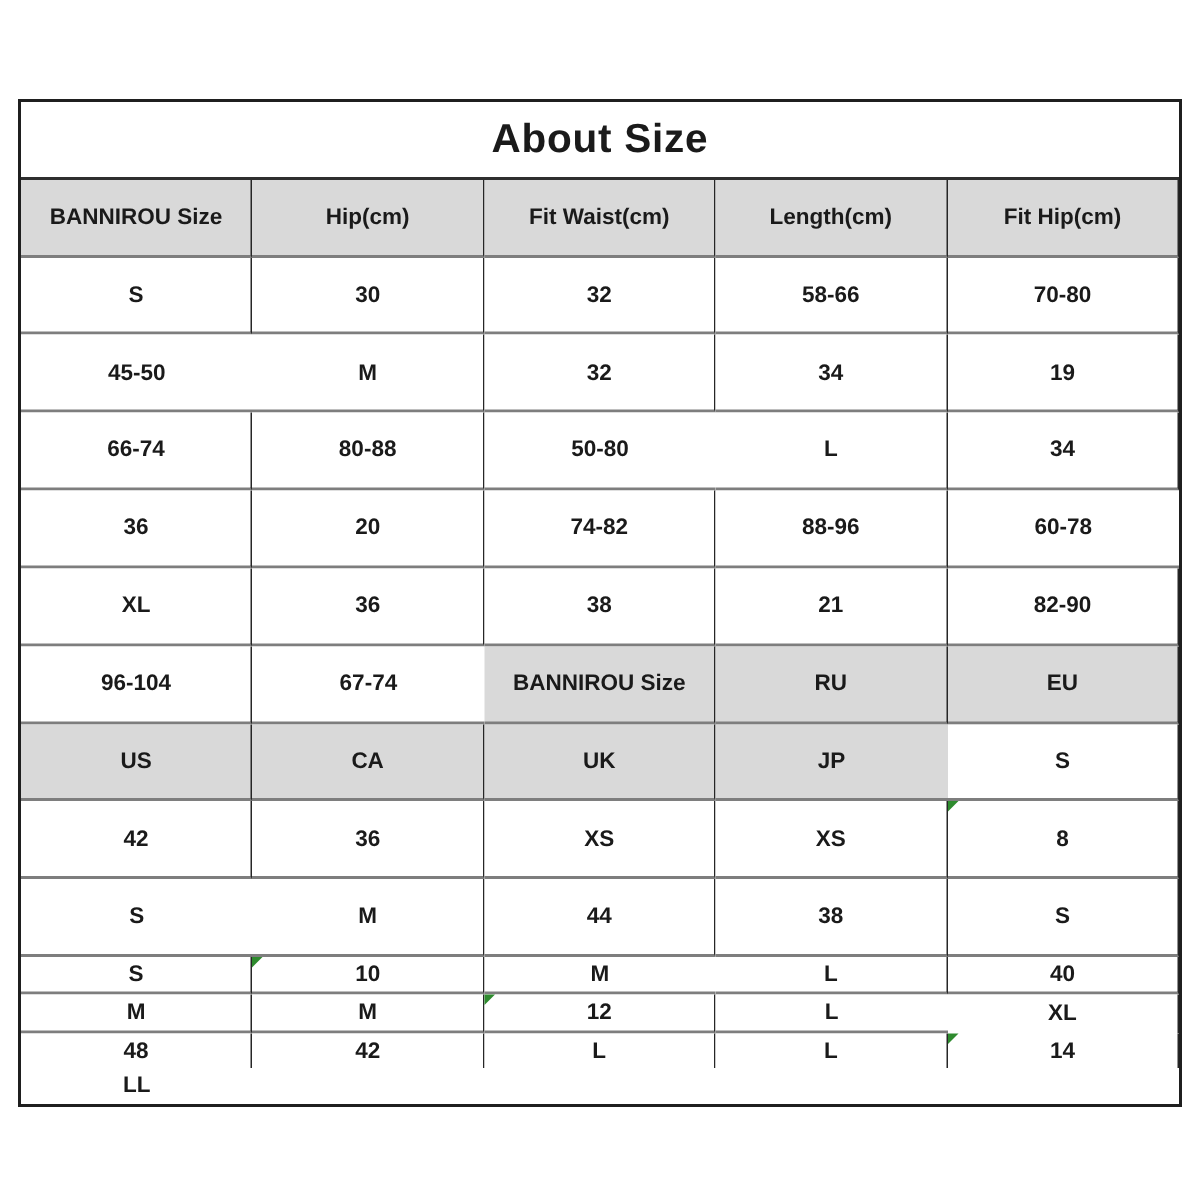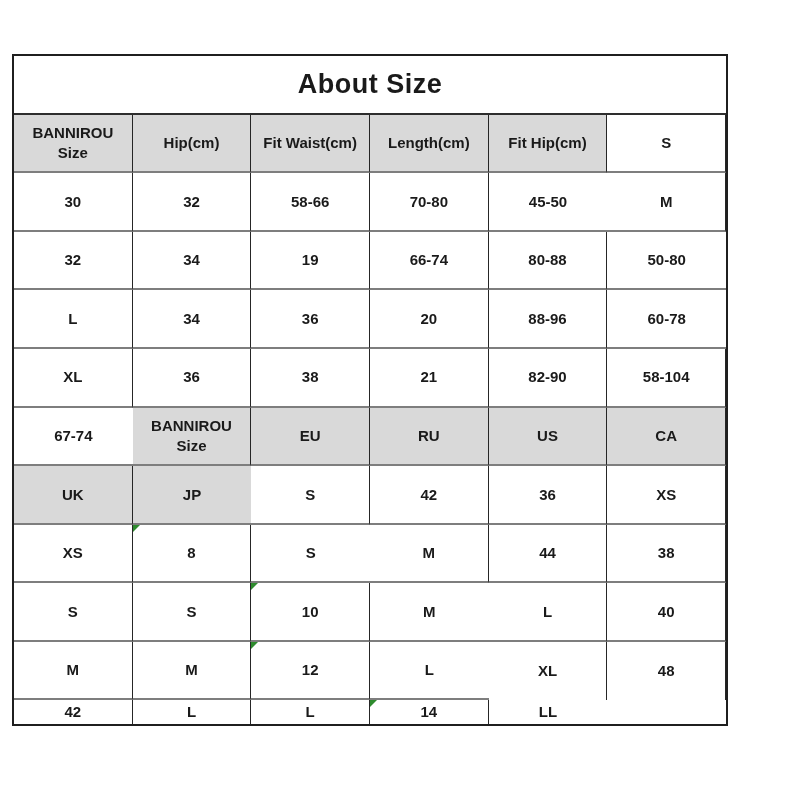--- a/index.html
+++ b/index.html
@@ -2,24 +2,24 @@
 <html><head>
 <meta charset="utf-8">
 <style>
   html,body{margin:0;padding:0;}
   body{
     width:800px;height:800px;background:#ffffff;
     font-family:"Liberation Sans","DejaVu Sans",sans-serif;
     color:#1a1a1a;position:relative;overflow:hidden;
   }
   .size-table{
-    position:absolute;left:12px;top:54px;width:716px;height:672px;
+    position:absolute;left:12px;top:66px;width:776px;height:672px;
     box-sizing:border-box;border:2px solid #1f1f1f;background:#ffffff;
     display:grid;
-    grid-template-columns:repeat(6,1fr);
+    grid-template-columns:repeat(5,1fr);
     grid-template-rows:repeat(11,1fr);
   }
   .c{
     position:relative;box-sizing:border-box;
     display:flex;align-items:center;justify-content:center;
     text-align:center;
     font-size:15px;font-weight:700;line-height:1.3;
     padding:2px 3px;
     border-right:1px solid #262626;
     border-bottom:2px solid #7e7e7e;
@@ -67,34 +67,35 @@
   <div class="c">34</div>
   <div class="c">19</div>
   <div class="c">66-74</div>
   <div class="c">80-88</div>
   <div class="c lc">50-80</div>
 
   <div class="c">L</div>
   <div class="c">34</div>
   <div class="c">36</div>
   <div class="c">20</div>
+  <div class="c">74-82</div>
   <div class="c">88-96</div>
   <div class="c lc">60-78</div>
 
   <div class="c">XL</div>
   <div class="c">36</div>
   <div class="c">38</div>
   <div class="c">21</div>
   <div class="c">82-90</div>
-  <div class="c">58-104</div>
+  <div class="c">96-104</div>
   <div class="c lc">67-74</div>
 
   <div class="c h">BANNIROU Size</div>
+  <div class="c h">RU</div>
   <div class="c h">EU</div>
-  <div class="c h">RU</div>
   <div class="c h">US</div>
   <div class="c h">CA</div>
   <div class="c h">UK</div>
   <div class="c h lc">JP</div>
 
   <div class="c">S</div>
   <div class="c">42</div>
   <div class="c">36</div>
   <div class="c">XS</div>
   <div class="c">XS</div>

